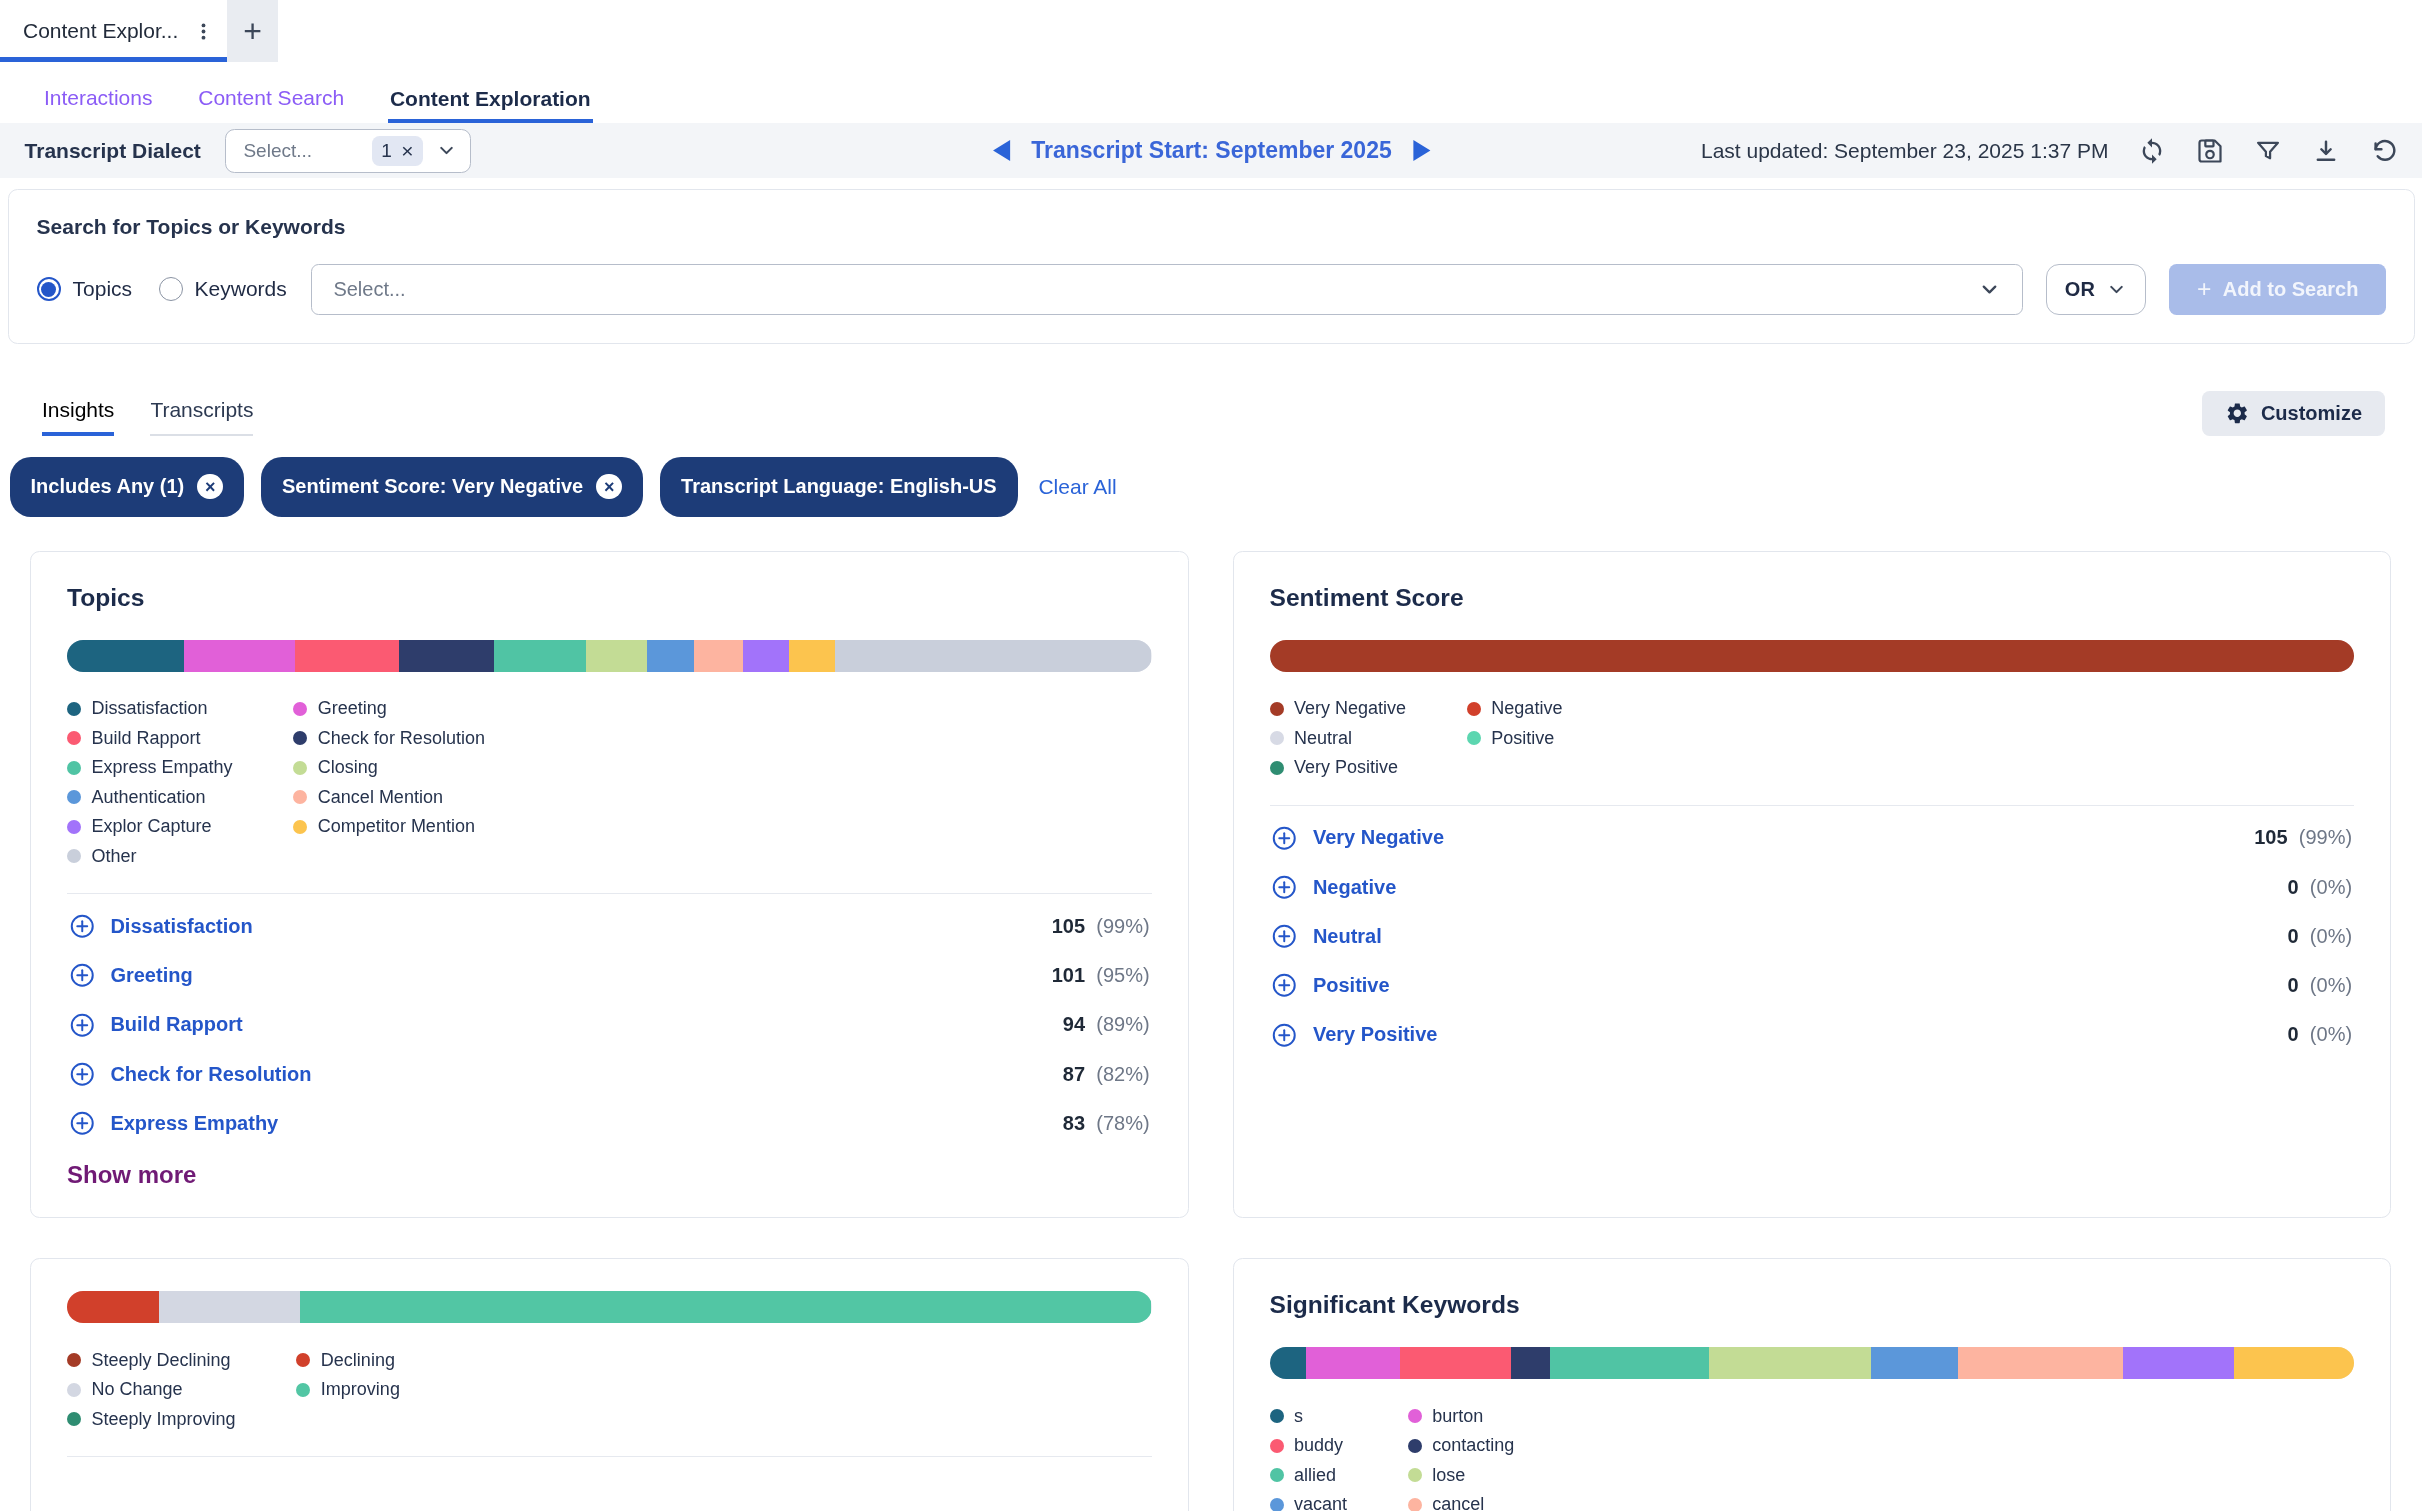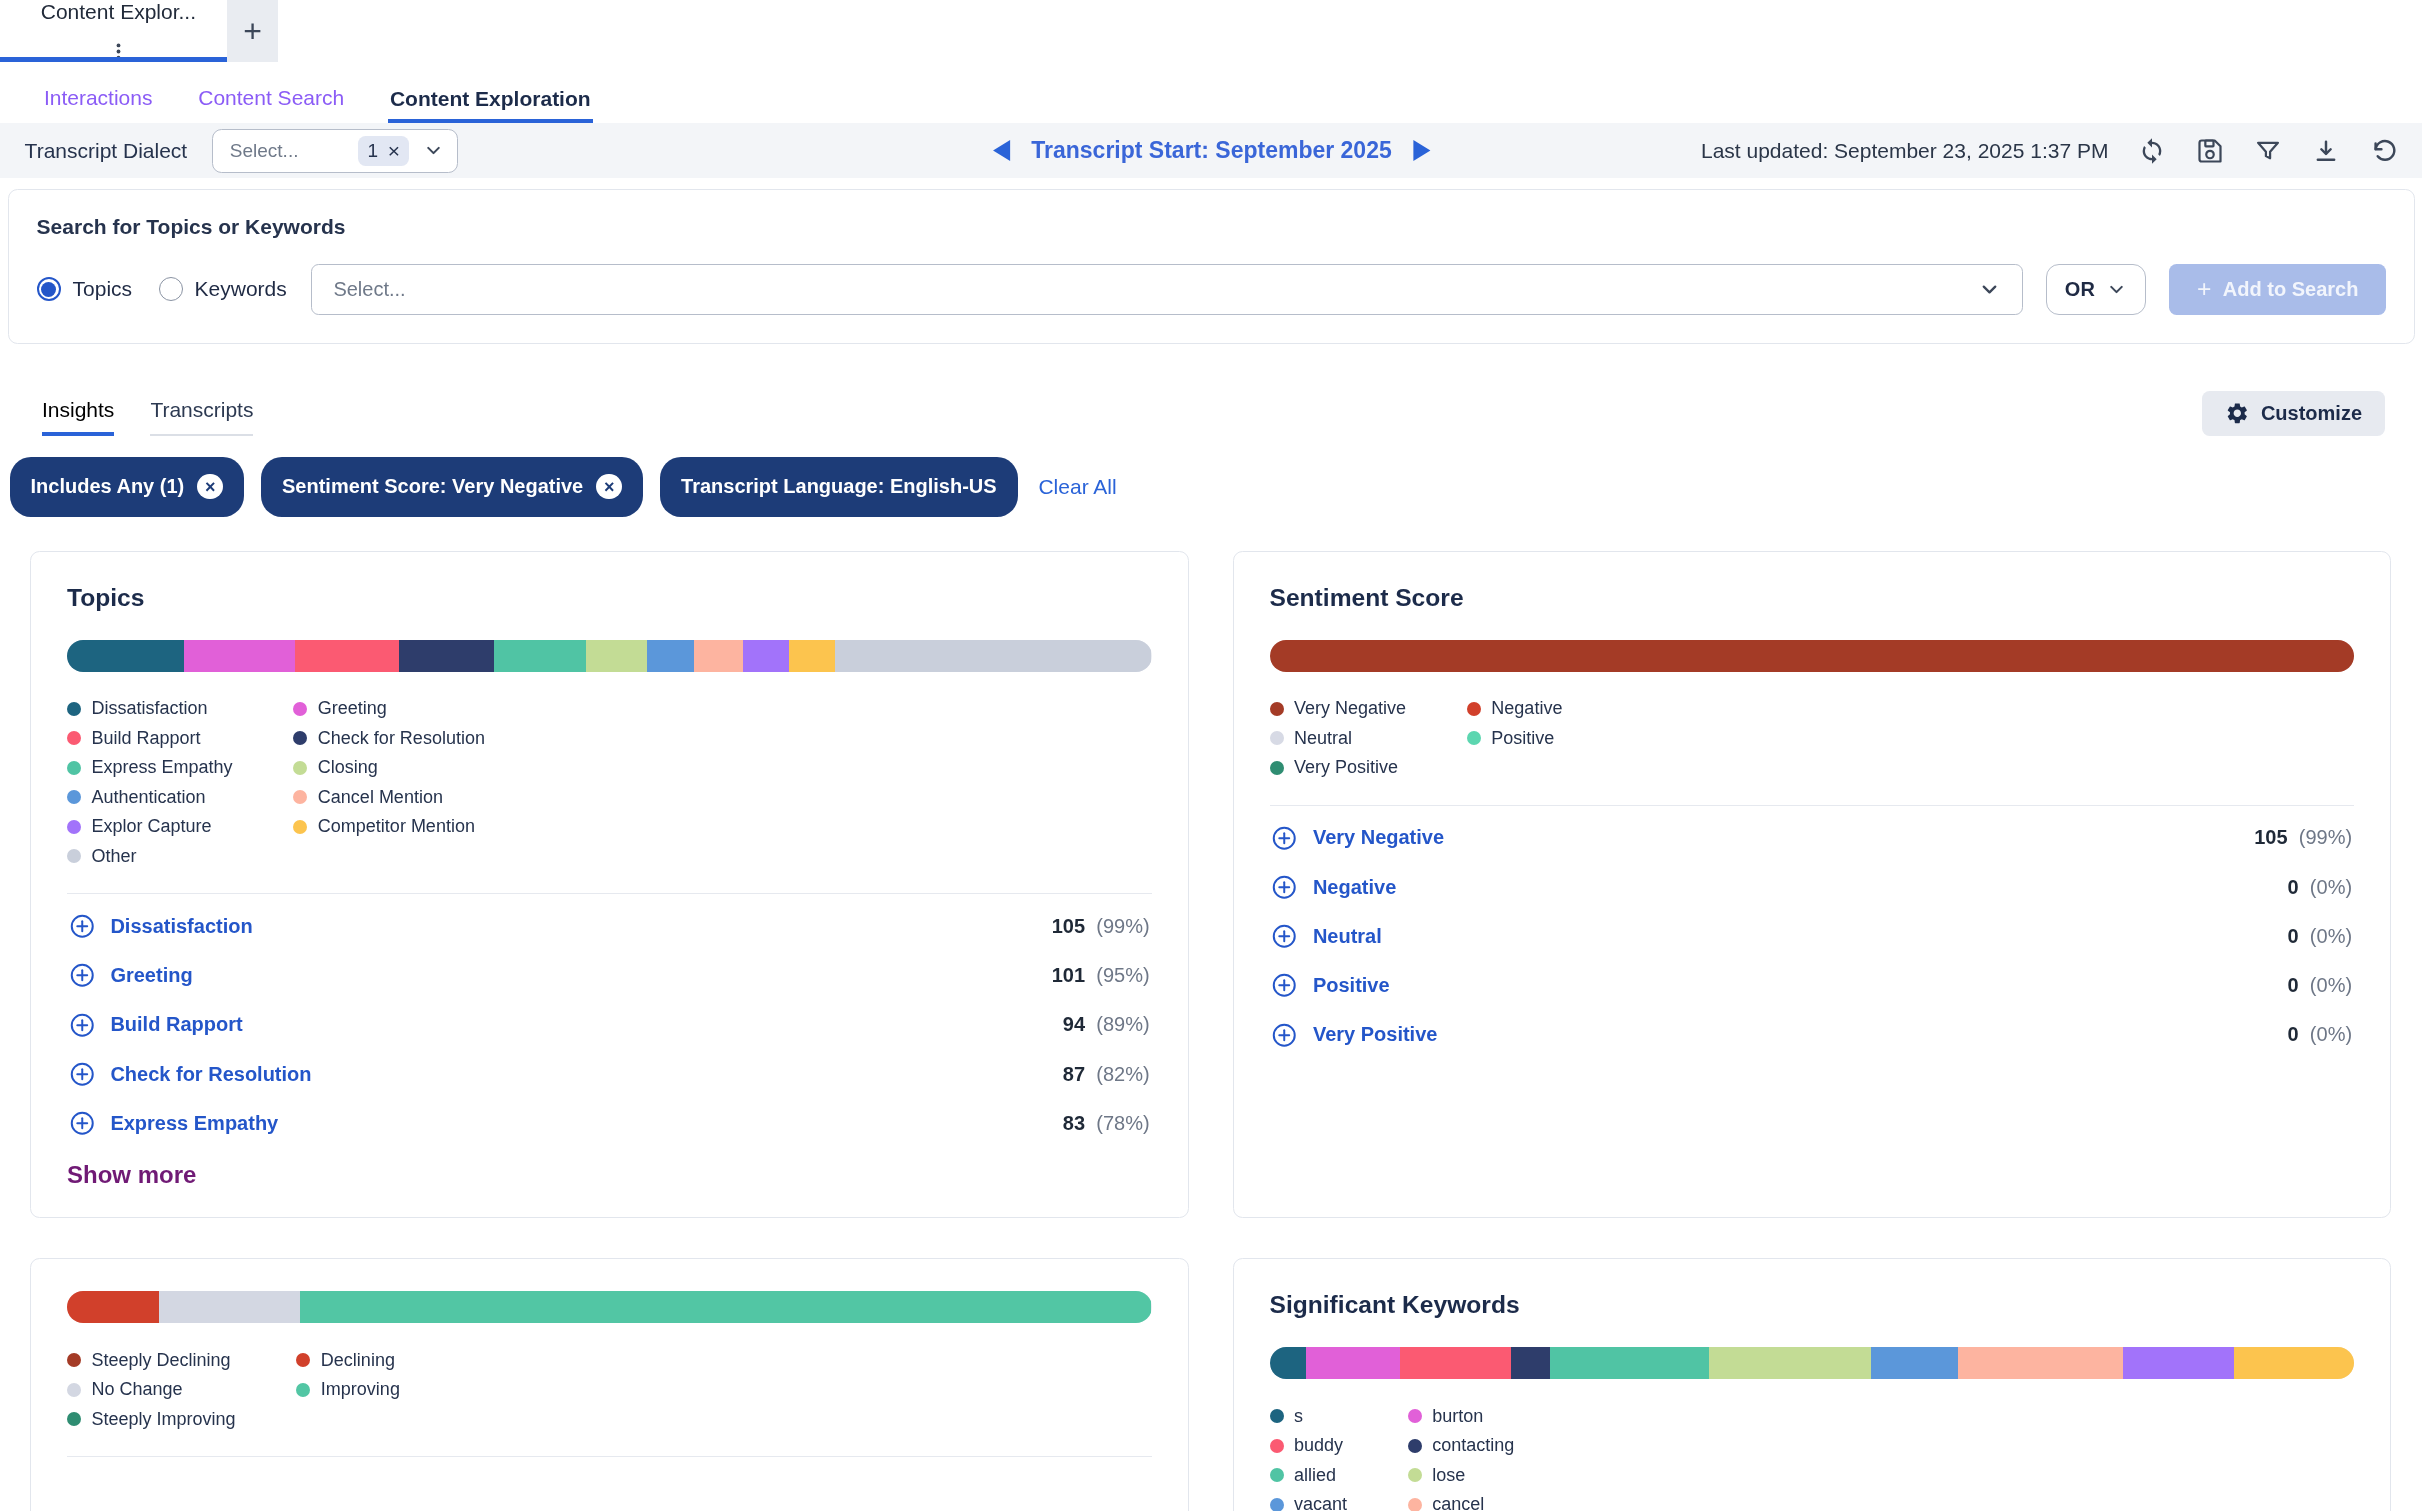--- a/index.html
+++ b/index.html
@@ -6,35 +6,35 @@
   html,body { width:2423px; height:1511px; }
   body {
     font-family: "Liberation Sans", sans-serif;
     background:#ffffff; color:#1f2a44;
     overflow:hidden; position:relative;
   }
   svg { display:block; }
 
   
   .tabstrip { height:62px; display:flex; align-items:stretch; background:#fff; }
-  .browser-tab { width:227px; position:relative; display:flex; align-items:center; padding:0 13.2px 0 23px;flex-direction:column; }
+  .browser-tab { width:227px; position:relative; display:flex; align-items:center; padding:0 13.2px 0 23px; }
   .browser-tab .tab-title { flex:1; font-size:21px; color:#222b3a; white-space:nowrap; overflow:hidden; }
   .browser-tab::after { content:""; position:absolute; left:0; right:0; bottom:0; height:4.7px; background:#2a63d8; }
   .kebab { color:#3c4759; }
   .newtab-cell { width:51px; background:#e9ecf1; display:flex; align-items:center; justify-content:center; }
   .newtab-cell .plus { font-size:32px; color:#3c4759; font-weight:normal; line-height:1; }
 
   
   .navrow { height:61px; display:flex; align-items:flex-end; gap:42px; padding-left:42px; background:#fff; }
   .navtab { font-size:21px; color:#8b5cf6; padding:0 1.9px 13.2px; cursor:default; }
   .navtab.active { font-weight:bold; color:#1c2b4a; padding-bottom:8.5px; border-bottom:4.7px solid #2a63d8; }
 
   
   .toolbar { height:55px; background:#f3f5f8; display:flex; align-items:center; padding:0 24.6px; position:relative; }
-  .tb-label { font-size:21px; font-weight:normal; color:#26334d; }
+  .tb-label { font-size:21px; font-weight:bold; color:#26334d; }
   .dialect-select { margin-left:24.6px; width:246px; height:44px; background:#fff; border:0.9px solid #b6bdca; border-radius:9.5px; display:flex; align-items:center; padding:0 13.2px 0 17px; }
   .dialect-select .ph { font-size:19px; color:#6f7989; }
   .sel-badge { margin-left:auto; background:#e2e7f3; border-radius:7.6px; height:30px; display:flex; align-items:center; gap:9.5px; padding:0 9.5px; font-size:19px; color:#26334d; }
   .sel-badge .bx { font-size:21px; color:#26334d; }
   .dialect-select .chev { margin-left:13.2px; color:#3c4759; }
   .period-nav { position:absolute; left:50%; transform:translateX(-50%); display:flex; align-items:center; gap:20px; }
   .period-label { font-size:23px; font-weight:bold; color:#3a66d8; }
   .tb-right { margin-left:auto; display:flex; align-items:center; gap:30px; }
   .tb-updated { font-size:21px; color:#2b3648; }
   .tb-icon { color:#3c4759; cursor:pointer; }

